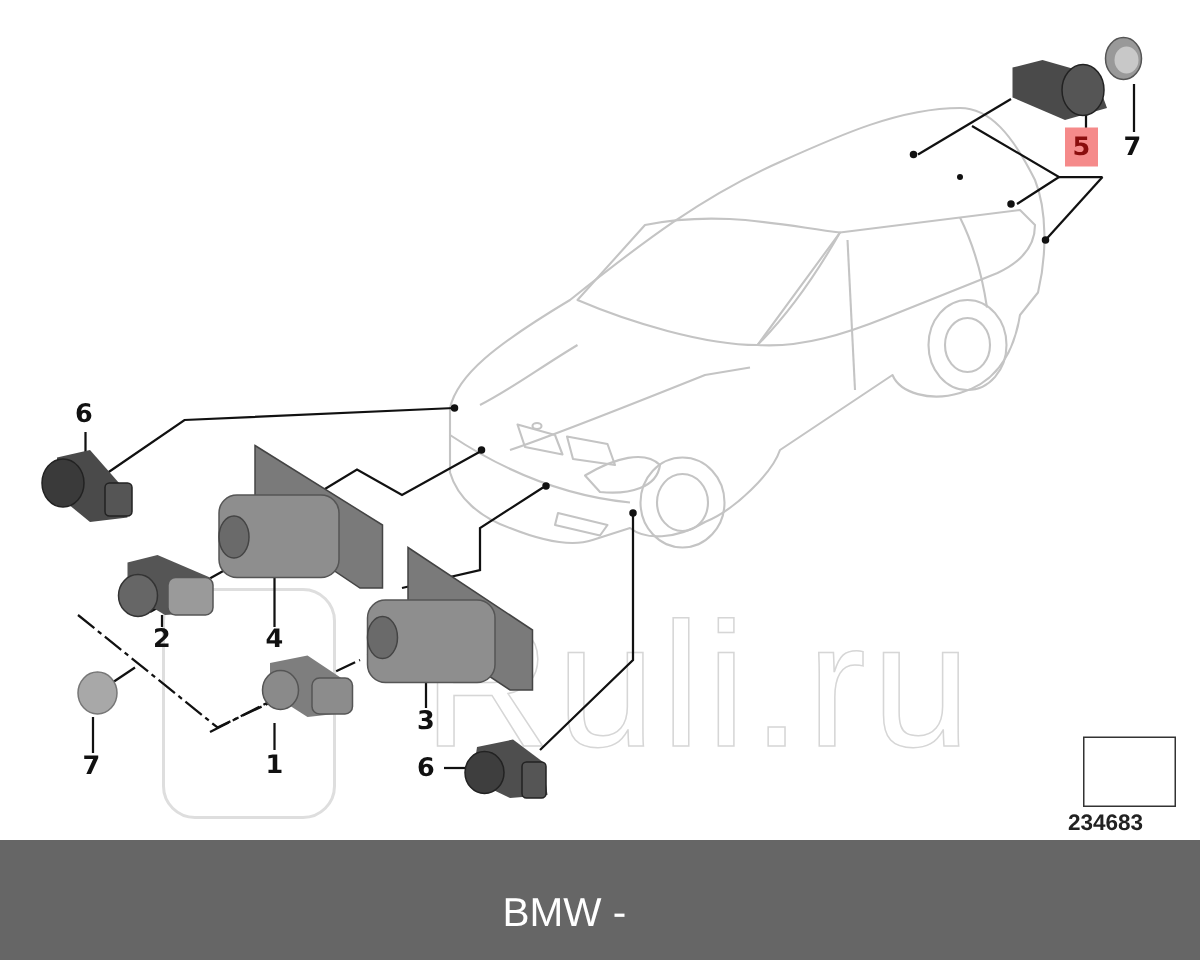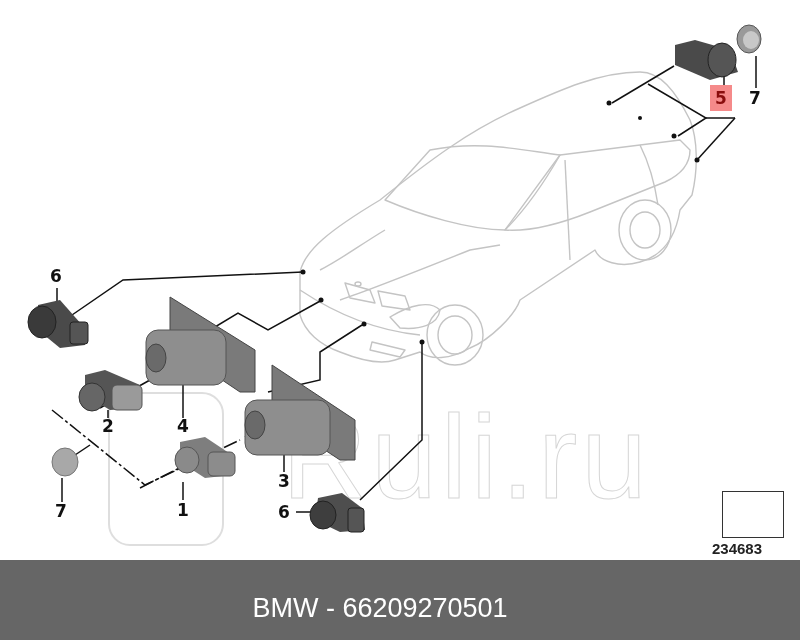--- a/index.html
+++ b/index.html
@@ -141,15 +141,14 @@
   <div class="callout hl" style="left:710px;top:85px;">5</div>
   <div class="callout" style="left:749px;top:90px;">7</div>
 
   <div class="ref-box"></div>
   <div class="ref-num">234683</div>
 </div>
 
 <div class="footer">
   <span>BMW</span>
   <span> - </span>
-  <span>66209270501</span>
   <span style="display:inline-block;width:40px;"></span>
 </div>
 
 </body></html>

